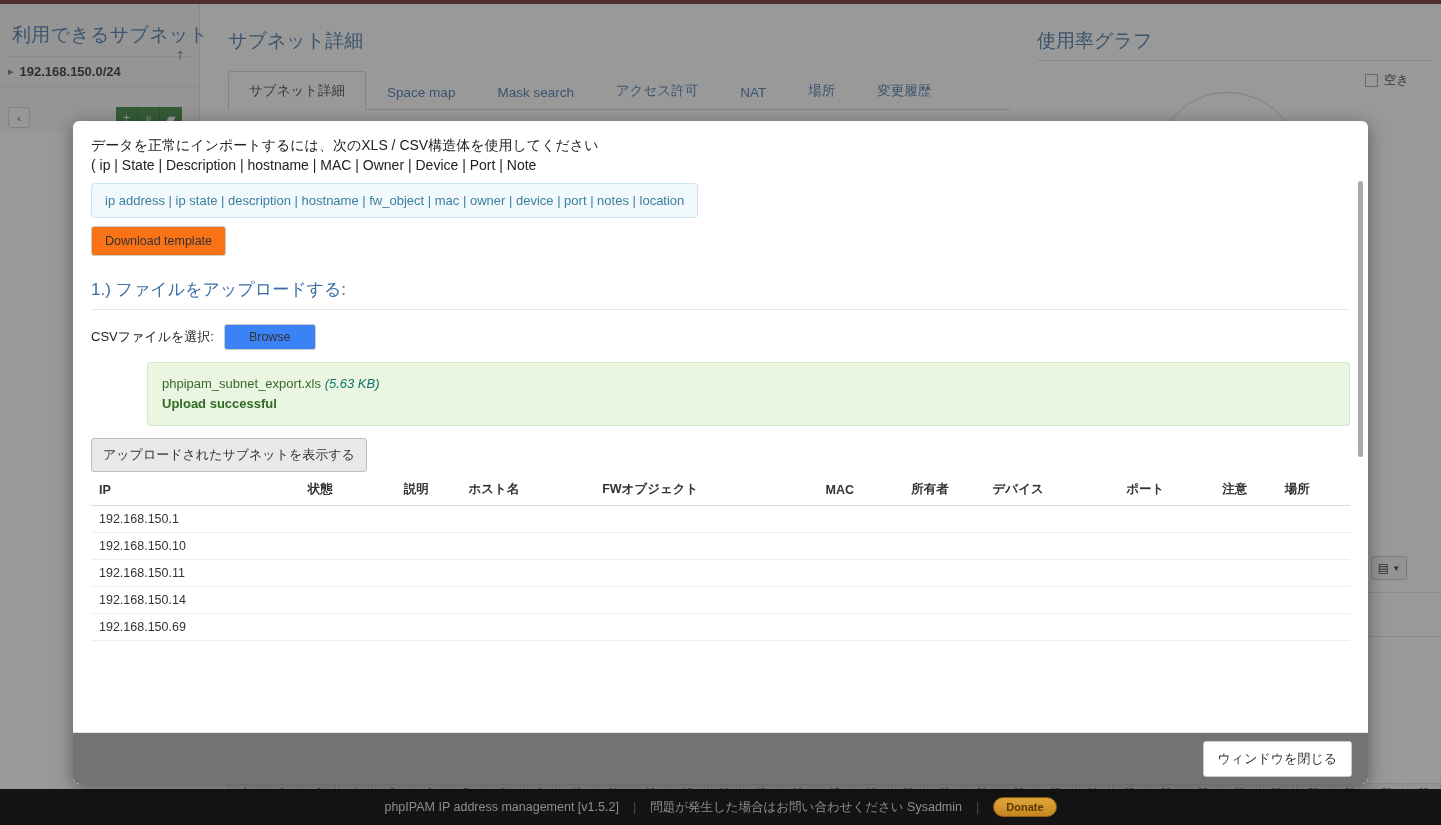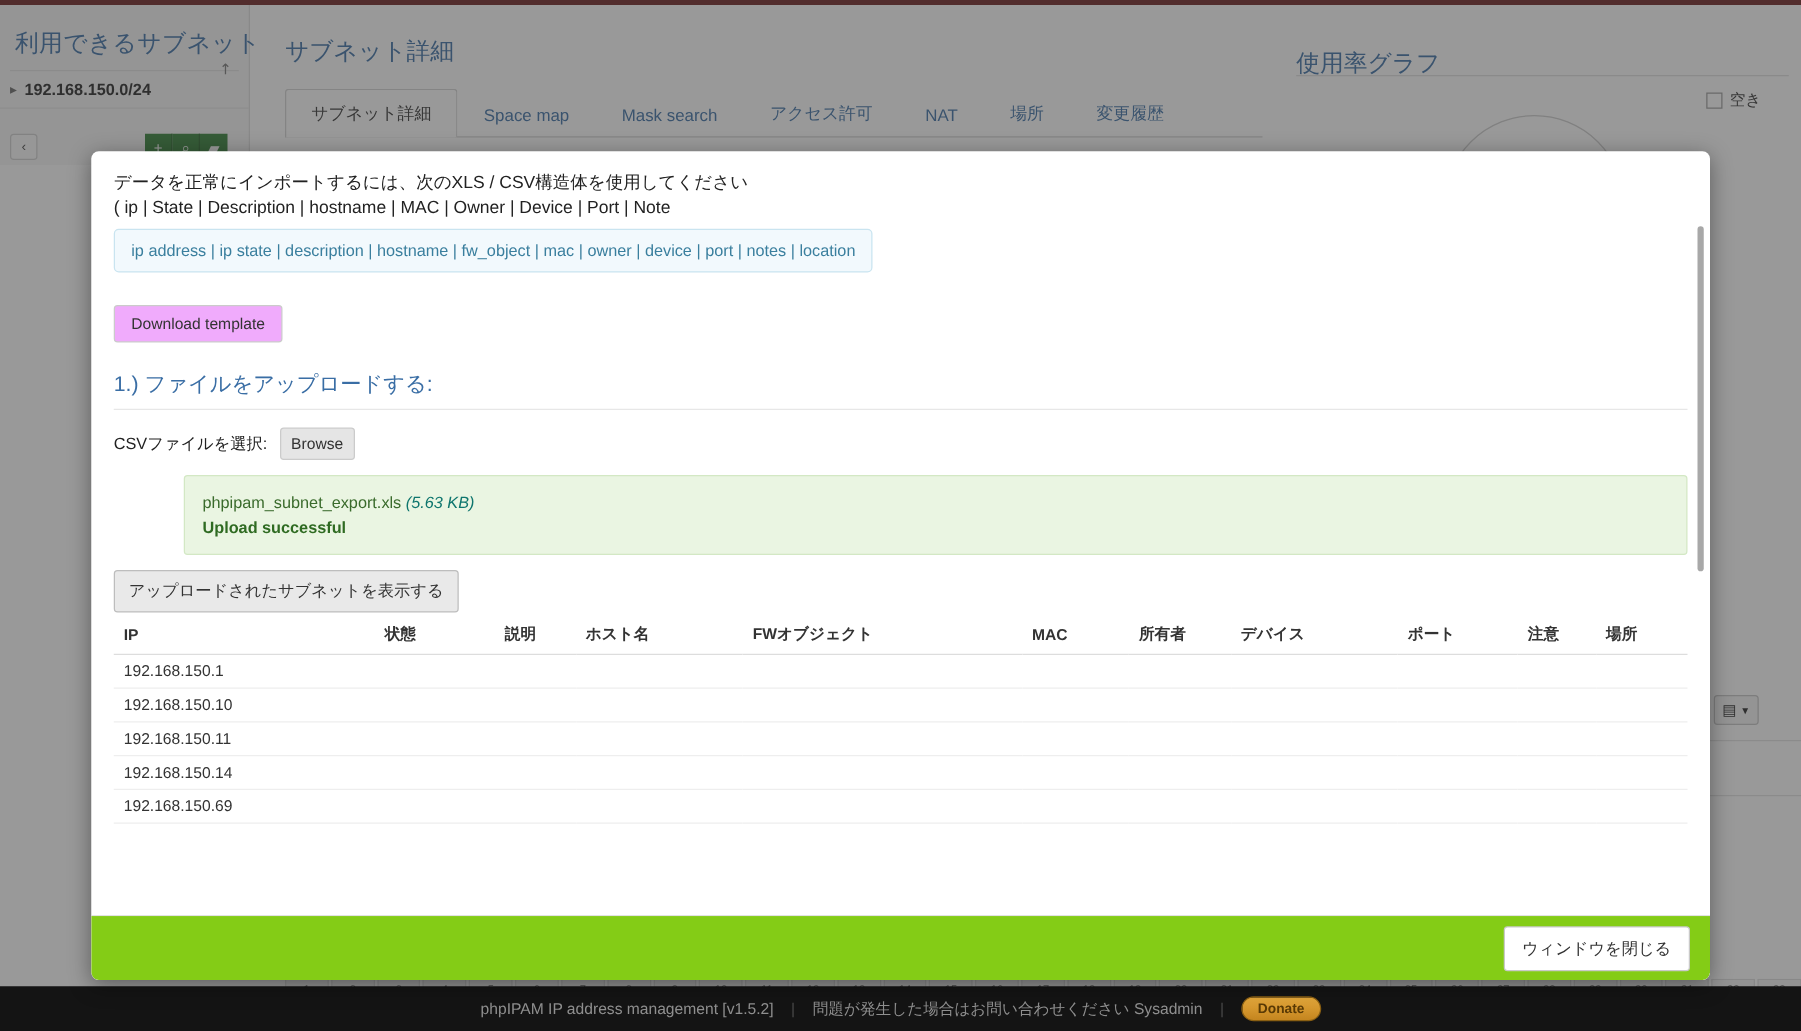--- a/index.html
+++ b/index.html
@@ -71,21 +71,21 @@
   .tab {
     padding: 10px 20px; font-size: 13.5px; color: #3a6ea5;
     border: 1px solid transparent; border-bottom: none;
     position: relative; top: 1px; white-space: nowrap;
   }
   .tab.active {
     color: #333; background: #ffffff;
     border-color: #d3d3d3; border-radius: 3px 3px 0 0;
   }
   .graph-title {
-    position: absolute; left: 1037px; top: 38px;
+    position: absolute; left: 1037px; top: 28px;
     font-size: 19px; color: #3a6ea5;
   }
   .graph-divider {
     position: absolute; left: 1037px; top: 60px; width: 394px;
     border-top: 1px solid #e0e0e0;
   }
   .free-check {
     position: absolute; right: 32px; top: 72px;
     display: flex; align-items: center; gap: 6px; font-size: 12.5px; color: #333;
   }
@@ -157,35 +157,35 @@
     position: absolute; right: 5px; top: 60px; width: 5px; height: 276px;
     background: #a8a8a8; border-radius: 3px;
   }
   .desc-line { font-size: 14px; color: #222; line-height: 20px; }
   .struct-box {
     margin-top: 8px; display: inline-block;
     background: #f2f9fd; border: 1px solid #c9e4f0; border-radius: 4px;
     padding: 9px 13px; font-size: 13px; color: #3a7f9e;
   }
   .btn-default {
-    display: inline-block; margin-top: 26px;
+    display: inline-block; margin-top: 8px;
     padding: 7px 13px; font-size: 12.5px; color: #333;
-    background: #f0abfc; border: 1px solid #cbcbcb; border-radius: 3px;
+    background: #f97316; border: 1px solid #cbcbcb; border-radius: 3px;
   }
   .section-title {
     margin-top: 22px; font-size: 17px; color: #3a6ea5;
     padding-bottom: 8px; border-bottom: 1px solid #e7e7e7;
   }
   .upload-row {
     margin-top: 14px; display: flex; align-items: center; gap: 10px;
     font-size: 13px; color: #222;
   }
   .btn-browse {
-    padding: 5px 8px; font-size: 12.5px; color: #333;
-    background: #e5e5e5; border: 1px solid #cbcbcb; border-radius: 3px;
+    padding: 5px 24px; font-size: 12.5px; color: #333;
+    background: #3b82f6; border: 1px solid #cbcbcb; border-radius: 3px;
   }
   .upload-alert {
     margin: 12px 0 0 56px; background: #eaf5e2; border: 1px solid #d3e8c4;
     border-radius: 3px; padding: 11px 14px; color: #3a6b2c; font-size: 13px;
     line-height: 20px;
   }
   .upload-alert .size { font-style: italic; color: #0f766e; }
   .upload-alert .ok { display: block; font-weight: bold; color: #2f6b22; }
   .btn-show {
     display: inline-block; margin-top: 12px;
@@ -199,21 +199,21 @@
     text-align: left; font-size: 12.5px; color: #333; font-weight: bold;
     padding: 5px 4px 7px 8px; border-bottom: 1px solid #dddddd;
     white-space: nowrap;
   }
   table.import-table td {
     font-size: 12.5px; color: #333; padding: 6px 4px 6px 8px;
     border-bottom: 1px solid #eeeeee; white-space: nowrap;
   }
   .modal-footer {
     flex: 0 0 52px; height: 52px; border-top: 1px solid #e2e2e2;
-    background: #84cc16; display: flex; align-items: center;
+    background: #737373; display: flex; align-items: center;
     justify-content: flex-end; padding: 0 16px;
     border-radius: 0 0 6px 6px;
   }
   .btn-close-window {
     padding: 8px 14px; font-size: 13px; color: #333;
     background: #ffffff; border: 1px solid #c9c9c9; border-radius: 3px;
   }
 </style>
 </head>
 <body>

